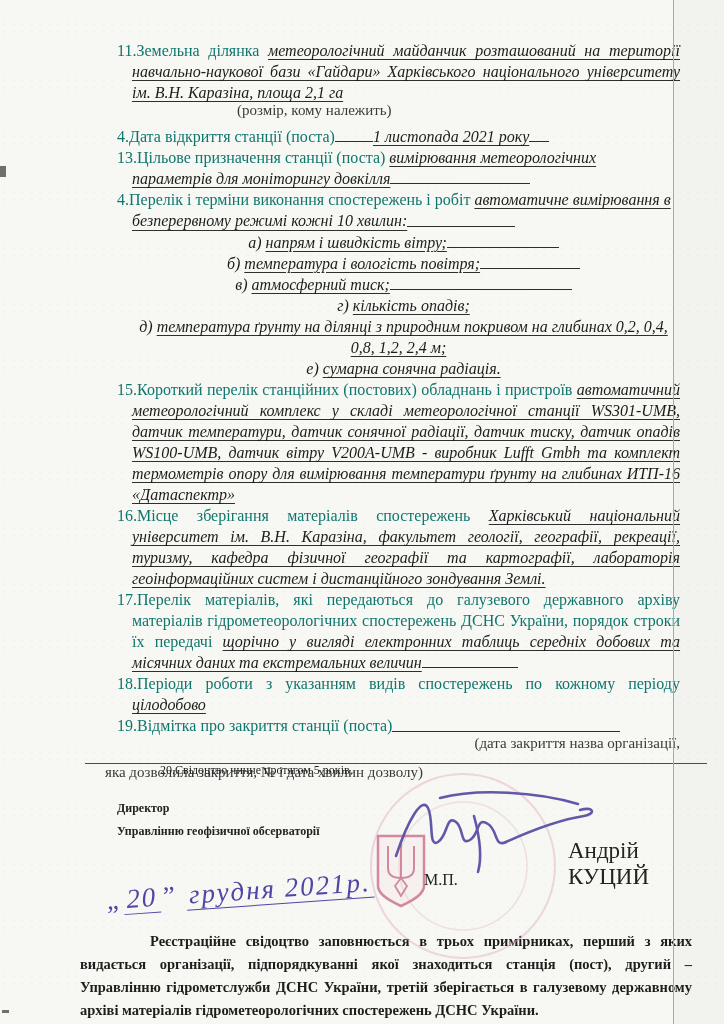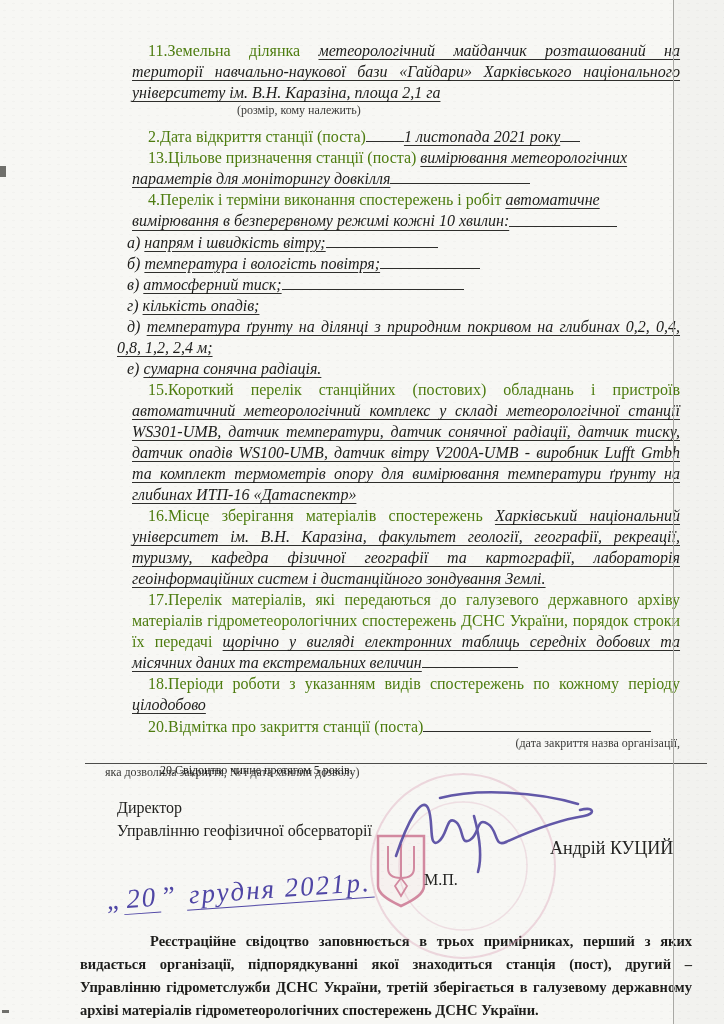--- a/index.html
+++ b/index.html
@@ -23,39 +23,39 @@
   .speck1{left:0;top:166px;width:6px;height:11px;}
   .speck2{left:2px;top:1010px;width:7px;height:3px;}
 
   .content{
     position:absolute;left:117px;top:40px;width:563px;
     font-size:16px;line-height:21px;
   }
   p{margin:0;}
   .fi{padding-left:15px;text-indent:-15px;}
   .just{text-align:justify;}
-  .typed{color:#4d7c0f;margin-left:31px;}
+  .typed{color:#0f766e;}
   .filled{
     font-style:italic;color:#1c1c1a;
     text-decoration:underline;
     text-decoration-thickness:1px;
     text-underline-offset:3px;
     text-decoration-color:#2e2e2c;
   }
   .blank{display:inline-block;height:0.95em;border-bottom:1px solid #2d2d2b;vertical-align:baseline;}
-  .hint{font-size:12px;line-height:13px;color:#3a3a38;}
+  .hint{font-size:15px;line-height:13px;color:#3a3a38;}
   .hint-center{margin:1px 0 9px 120px;}
   .hint-right{text-align:right;padding-right:0;margin-top:0;}
   .divider{border:none;border-top:1px solid #4c4c4a;margin:13px 0 2px -32px;width:622px;}
   .hint-left{margin-left:-12px;}
-  .sub{text-indent:10px;}
+  .sub{text-indent:10px;text-align:center;}
 
   .item20{position:absolute;left:160px;top:763px;font-size:12px;}
-  .director{position:absolute;left:117px;top:797px;font-size:16px;line-height:22.5px;}
-  .signatory{position:absolute;left:550px;top:838px;font-size:18px;}
+  .director{position:absolute;left:117px;top:797px;font-size:12px;line-height:22.5px;font-weight:bold;}
+  .signatory{position:absolute;left:568px;top:838px;font-size:23px;}
   .mp{position:absolute;left:424px;top:871px;font-size:16px;z-index:4;}
   .stamp{position:absolute;left:360px;top:770px;z-index:2;}
   .sig{position:absolute;left:388px;top:786px;z-index:3;}
   .hand-date{
     position:absolute;left:106px;top:876px;z-index:3;
     font-style:italic;font-size:27px;letter-spacing:2px;
     color:#4f46a5;transform:rotate(-4deg);white-space:nowrap;
   }
   .hand-date .u{border-bottom:1.5px solid #4f46a5;padding:0 3px;}
   .footer{
@@ -71,21 +71,21 @@
   <div class="scan-right-band"></div>
   <div class="scan-edge-line"></div>
   <div class="speck speck1"></div>
   <div class="speck speck2"></div>
 
   <div class="content">
 
     <p class="fi just"><span class="typed">11.Земельна ділянка</span> <span class="filled">метеорологічний майданчик розташований на території навчально-наукової бази «Гайдари» Харківського національного університету ім. В.Н. Каразіна,  площа  2,1 га</span></p>
     <div class="hint hint-center">(розмір, кому належить)</div>
 
-    <p class="fi"><span class="typed">2.Дата відкриття станції (поста)</span><span class="blank" style="width:38px"></span><span class="filled">1 листопада 2021 року</span><span class="blank" style="width:20px"></span></p>
+    <p class="fi"><span class="typed">4.Дата відкриття станції (поста)</span><span class="blank" style="width:38px"></span><span class="filled">1 листопада 2021 року</span><span class="blank" style="width:20px"></span></p>
 
     <p class="fi"><span class="typed">13.Цільове призначення станції (поста)</span> <span class="filled">вимірювання метеорологічних параметрів  для  моніторингу  довкілля</span><span class="blank" style="width:140px"></span></p>
 
     <p class="fi"><span class="typed">4.Перелік і терміни виконання спостережень і робіт</span> <span class="filled">автоматичне вимірювання  в  безперервному  режимі  кожні  10  хвилин:</span><span class="blank" style="width:108px"></span></p>
 
     <div>
       <p class="sub"><span class="filled" style="text-decoration:none">а)</span> <span class="filled">напрям і швидкість вітру;</span><span class="blank" style="width:112px"></span></p>
       <p class="sub"><span class="filled" style="text-decoration:none">б)</span> <span class="filled">температура і вологість повітря;</span><span class="blank" style="width:100px"></span></p>
       <p class="sub"><span class="filled" style="text-decoration:none">в)</span> <span class="filled">атмосферний тиск;</span><span class="blank" style="width:182px"></span></p>
       <p class="sub"><span class="filled" style="text-decoration:none">г)</span> <span class="filled">кількість  опадів;</span></p>
@@ -94,21 +94,21 @@
     </div>
 
     <p class="fi just"><span class="typed">15.Короткий перелік станційних (постових) обладнань і пристроїв</span> <span class="filled">автоматичний метеорологічний комплекс у складі метеорологічної станції WS301-UMB,  датчик температури, датчик сонячної радіації, датчик тиску, датчик опадів WS100-UMB, датчик вітру V200A-UMB - виробник Lufft Gmbh та комплект термометрів опору для вимірювання температури ґрунту на глибинах ИТП-16 «Датаспектр»</span></p>
 
     <p class="fi just"><span class="typed">16.Місце зберігання матеріалів спостережень</span> <span class="filled">Харківський національний університет ім. В.Н. Каразіна, факультет геології, географії, рекреації, туризму,  кафедра фізичної географії та картографії, лабораторія геоінформаційних систем і дистанційного зондування Землі.</span></p>
 
     <p class="fi just"><span class="typed">17.Перелік матеріалів, які передаються до галузевого державного архіву матеріалів гідрометеорологічних спостережень ДСНС України, порядок строки їх передачі</span> <span class="filled">щорічно  у  вигляді електронних таблиць середніх добових та місячних даних та екстремальних величин</span><span class="blank" style="width:96px"></span></p>
 
     <p class="fi just"><span class="typed">18.Періоди роботи з указанням видів спостережень по кожному періоду</span> <span class="filled">цілодобово</span></p>
 
-    <p class="fi"><span class="typed">20.Відмітка про закриття станції (поста)</span><span class="blank" style="width:228px"></span></p>
+    <p class="fi"><span class="typed">19.Відмітка про закриття станції (поста)</span><span class="blank" style="width:228px"></span></p>
     <div class="hint hint-right">(дата закриття  назва організації,</div>
     <hr class="divider">
     <div class="hint hint-left">яка дозволила закриття, № і дата хвилин дозволу)</div>
 
   </div>
 
   <p class="item20">20.Свідоцтво чинне протягом 5 років.</p>
 
   <div class="director">
     <div>Директор</div>

